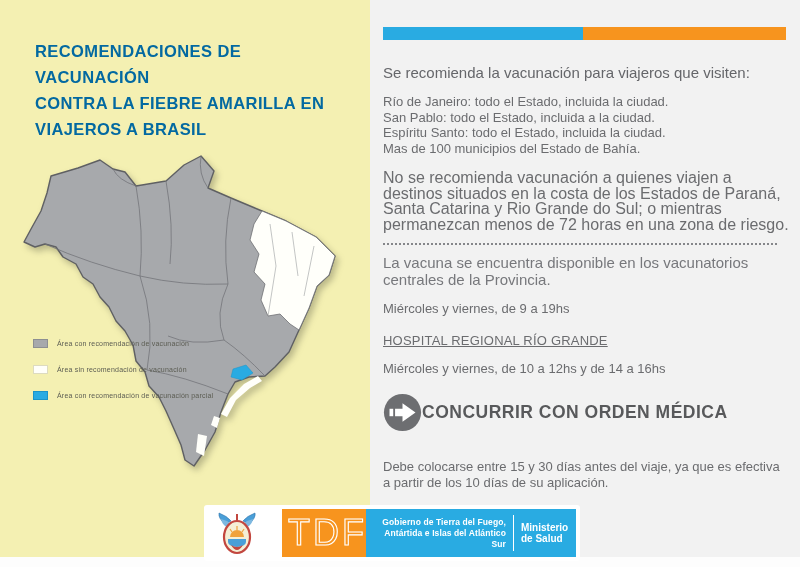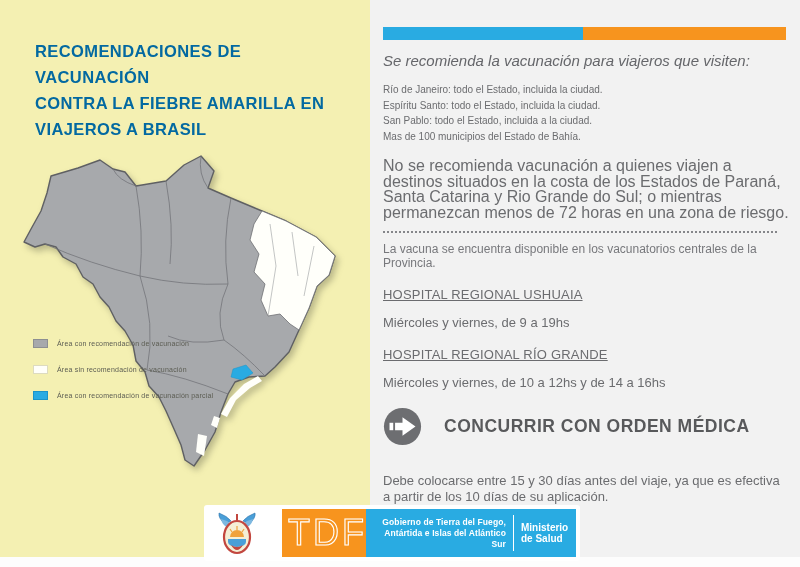--- a/index.html
+++ b/index.html
@@ -74,62 +74,60 @@
   }
   .top-bar {
     margin-top: 27px;
     width: 403px; height: 13px;
     display: flex;
   }
   .top-bar .bar-blue   { width: 200px; height: 100%; background: #29abe2; }
   .top-bar .bar-orange { width: 203px; height: 100%; background: #f7941e; }
 
   .heading {
-    margin-top: 12px;
+    margin-top: 24px;
     font-size: 15px;
     color: #65666a;
-    font-style: italic;
   }
   .destinations {
     margin-top: 13px;
-    font-size: 10px;
+    font-size: 13px;
     line-height: 15.5px;
   }
   .not-recommended {
     margin-top: 14px;
     width: 412px;
     font-size: 16px;
     line-height: 15.5px;
   }
   .dotted-sep {
     margin-top: 11px;
     width: 394px;
     border-top: 2px dotted #85868a;
   }
   .availability {
     margin-top: 9px;
-    font-size: 12px;
+    font-size: 15px;
     color: #77787c;
   }
   .hospital-name {
     margin-top: 17px;
     font-size: 13px;
     text-decoration: underline;
     letter-spacing: 0.2px;
     color: #6b6c6f;
   }
   .hospital-hours {
     margin-top: 13px;
     font-size: 13px;
   }
   .callout-row {
     margin-top: 17px;
     display: flex;
     align-items: center;
-    gap: 22px;
   }
   .arrow-icon { width: 39px; height: 39px; flex: 0 0 auto; }
   .callout-text {
     font-size: 17.5px;
     font-weight: bold;
     letter-spacing: 0.5px;
     color: #58595b;
   }
   .timing-note {
     margin-top: 27px;
@@ -288,32 +286,31 @@
   <div class="right-panel">
     <div class="top-bar">
       <div class="bar-blue"></div>
       <div class="bar-orange"></div>
     </div>
 
     <p class="heading">Se recomienda la vacunación para viajeros que visiten:</p>
 
     <div class="destinations">
       <div>Río de Janeiro: todo el Estado, incluida la ciudad.</div>
+      <div>San Pablo: todo el Estado, incluida a la ciudad.</div>
       <div>Espíritu Santo: todo el Estado, incluida la ciudad.</div>
-      <div>San Pablo: todo el Estado, incluida a la ciudad.</div>
       <div>Mas de 100 municipios del Estado de Bahía.</div>
     </div>
 
     <p class="not-recommended">No se recomienda vacunación a quienes viajen a destinos situados en la costa de los Estados de Paraná, Santa Catarina y Rio Grande do Sul; o mientras permanezcan menos de 72 horas en una zona de riesgo.</p>
 
     <div class="dotted-sep"></div>
 
     <p class="availability">La vacuna se encuentra disponible en los vacunatorios centrales de la Provincia.</p>
 
-    <p class="hospital-name">HOSPITAL REGIONAL USHUAIA</p>
     <p class="hospital-hours">Miércoles y viernes, de 9 a 19hs</p>
 
     <p class="hospital-name">HOSPITAL REGIONAL RÍO GRANDE</p>
     <p class="hospital-hours">Miércoles y viernes, de 10 a 12hs y de 14 a 16hs</p>
 
     <div class="callout-row">
       <svg class="arrow-icon" viewBox="0 0 42 42">
         <circle cx="21" cy="21" r="20" fill="#6d6e71"></circle>
         <path d="M 7 17 h 4 v 8 h -4 z" fill="#ffffff"></path>
         <path d="M 13 17 h 8 v -6 l 14 10 l -14 10 v -6 h -8 z" fill="#ffffff"></path>

